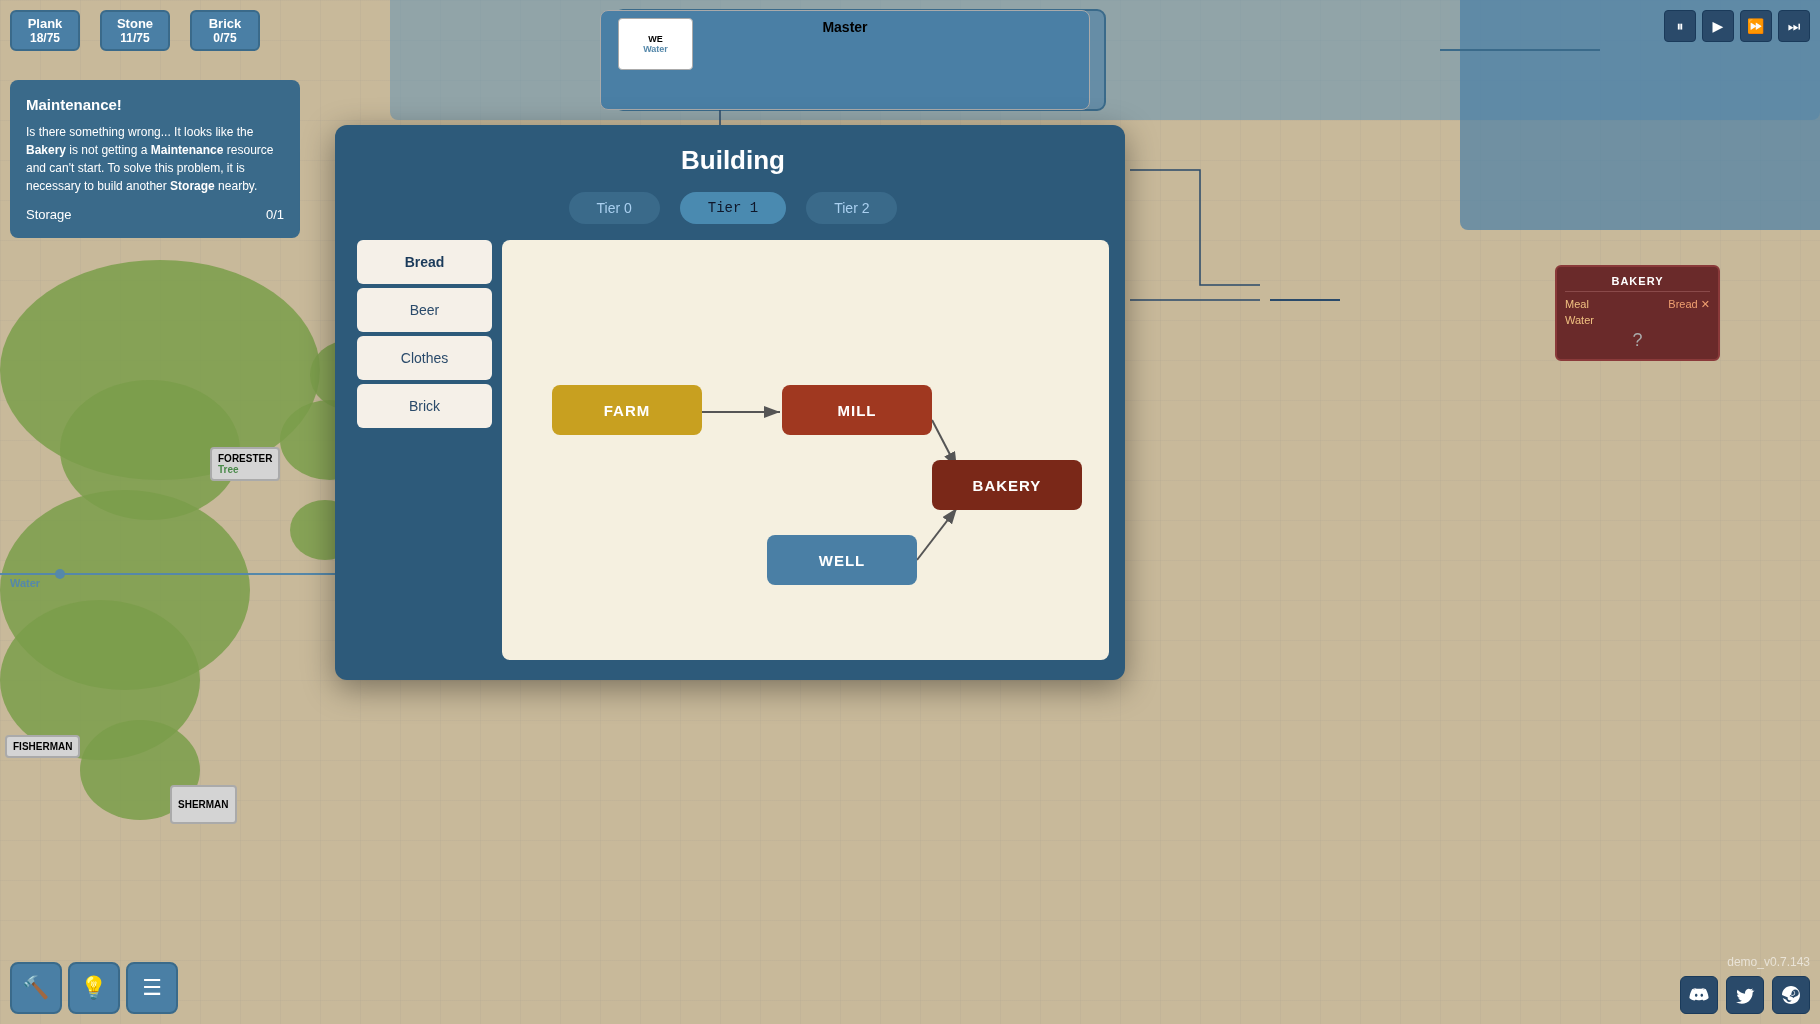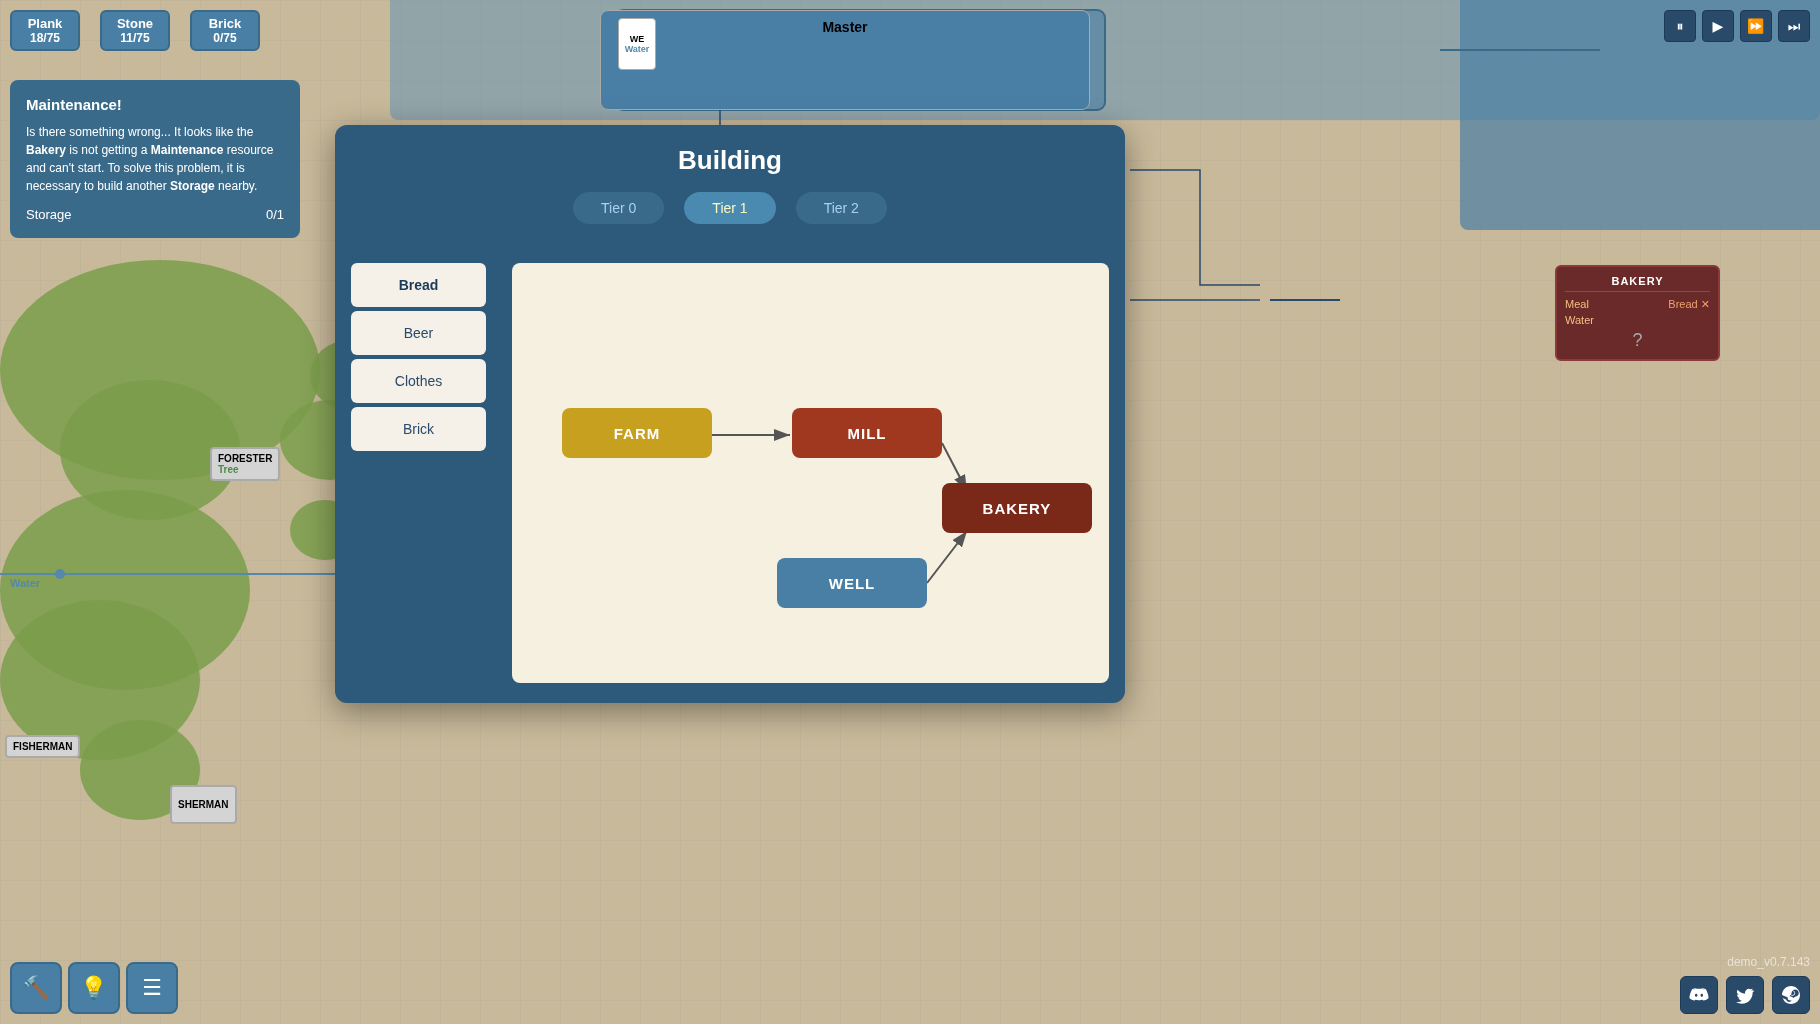--- a/index.html
+++ b/index.html
@@ -207,21 +207,21 @@
 
     
     #building-dialog {
       position: absolute;
       top: 125px;
       left: 335px;
       width: 790px;
       background: #2d5a7a;
       border-radius: 12px;
       z-index: 20;
-      padding: 0 0 20px 0;
+      padding: 0 0 20px 6px;
       box-shadow: 0 8px 32px rgba(0,0,0,0.4);
     }
 
     #building-dialog .dialog-header {
       text-align: center;
       color: white;
       font-size: 26px;
       font-weight: bold;
       padding: 20px 0 16px;
     }
@@ -240,29 +240,29 @@
       border: none;
       border-radius: 20px;
       padding: 8px 28px;
       font-size: 14px;
       cursor: pointer;
       font-weight: 500;
     }
 
     .tier-tab.active {
       background: #4a8ab0;
-      color: #fef9c3;
+      color: #0f172a;
+      font-family: Liberation Mono, monospace;
     }
 
     
     .dialog-body {
       display: flex;
-      gap: 16px;
+      gap: 0;
       padding: 0 16px;
-      margin-top: 23px;
     }
 
     
     .building-list {
       width: 135px;
       display: flex;
       flex-direction: column;
       gap: 4px;
       flex-shrink: 0;
     }
@@ -470,21 +470,21 @@
 
   <line x1="1130" y1="300" x2="1260" y2="300" stroke="#2a4a6a" stroke-width="1.5"></line>
   <line x1="1440" y1="50" x2="1600" y2="50" stroke="#3a6a8a" stroke-width="2"></line>
   <path d="M 1130 170 L 1200 170 L 1200 285 L 1260 285" stroke="#2a4a6a" stroke-width="1.5" fill="none"></path>
 </svg>
 
 <div class="map-building master">
   <span>Master</span>
 </div>
 
-<div style="position:absolute;top:18px;left:618px;width:38px;height:52px;background:white;border:1.5px solid #aaa;border-radius:4px;display:flex;flex-direction:column;align-items:center;justify-content:center;font-size:9px;font-weight:600;z-index:6;">
+<div style="position:absolute;top:18px;left:618px;width:75px;height:52px;background:white;border:1.5px solid #aaa;border-radius:4px;display:flex;flex-direction:column;align-items:center;justify-content:center;font-size:9px;font-weight:600;z-index:6;">
   <span>WE</span>
   <span style="color:#5588aa;font-size:9px;">Water</span>
 </div>
 
 <div style="position:absolute;top:447px;left:210px;background:#d4d4d4;border:2px solid #aaa;border-radius:4px;padding:4px 6px;font-size:10px;font-weight:600;z-index:6;">
   <div>FORESTER</div>
   <div style="color:#4a8a4a;">Tree</div>
 </div>
 
 <div style="position:absolute;top:735px;left:5px;background:#d4d4d4;border:2px solid #aaa;border-radius:4px;padding:4px 6px;font-size:10px;font-weight:600;z-index:6;">

